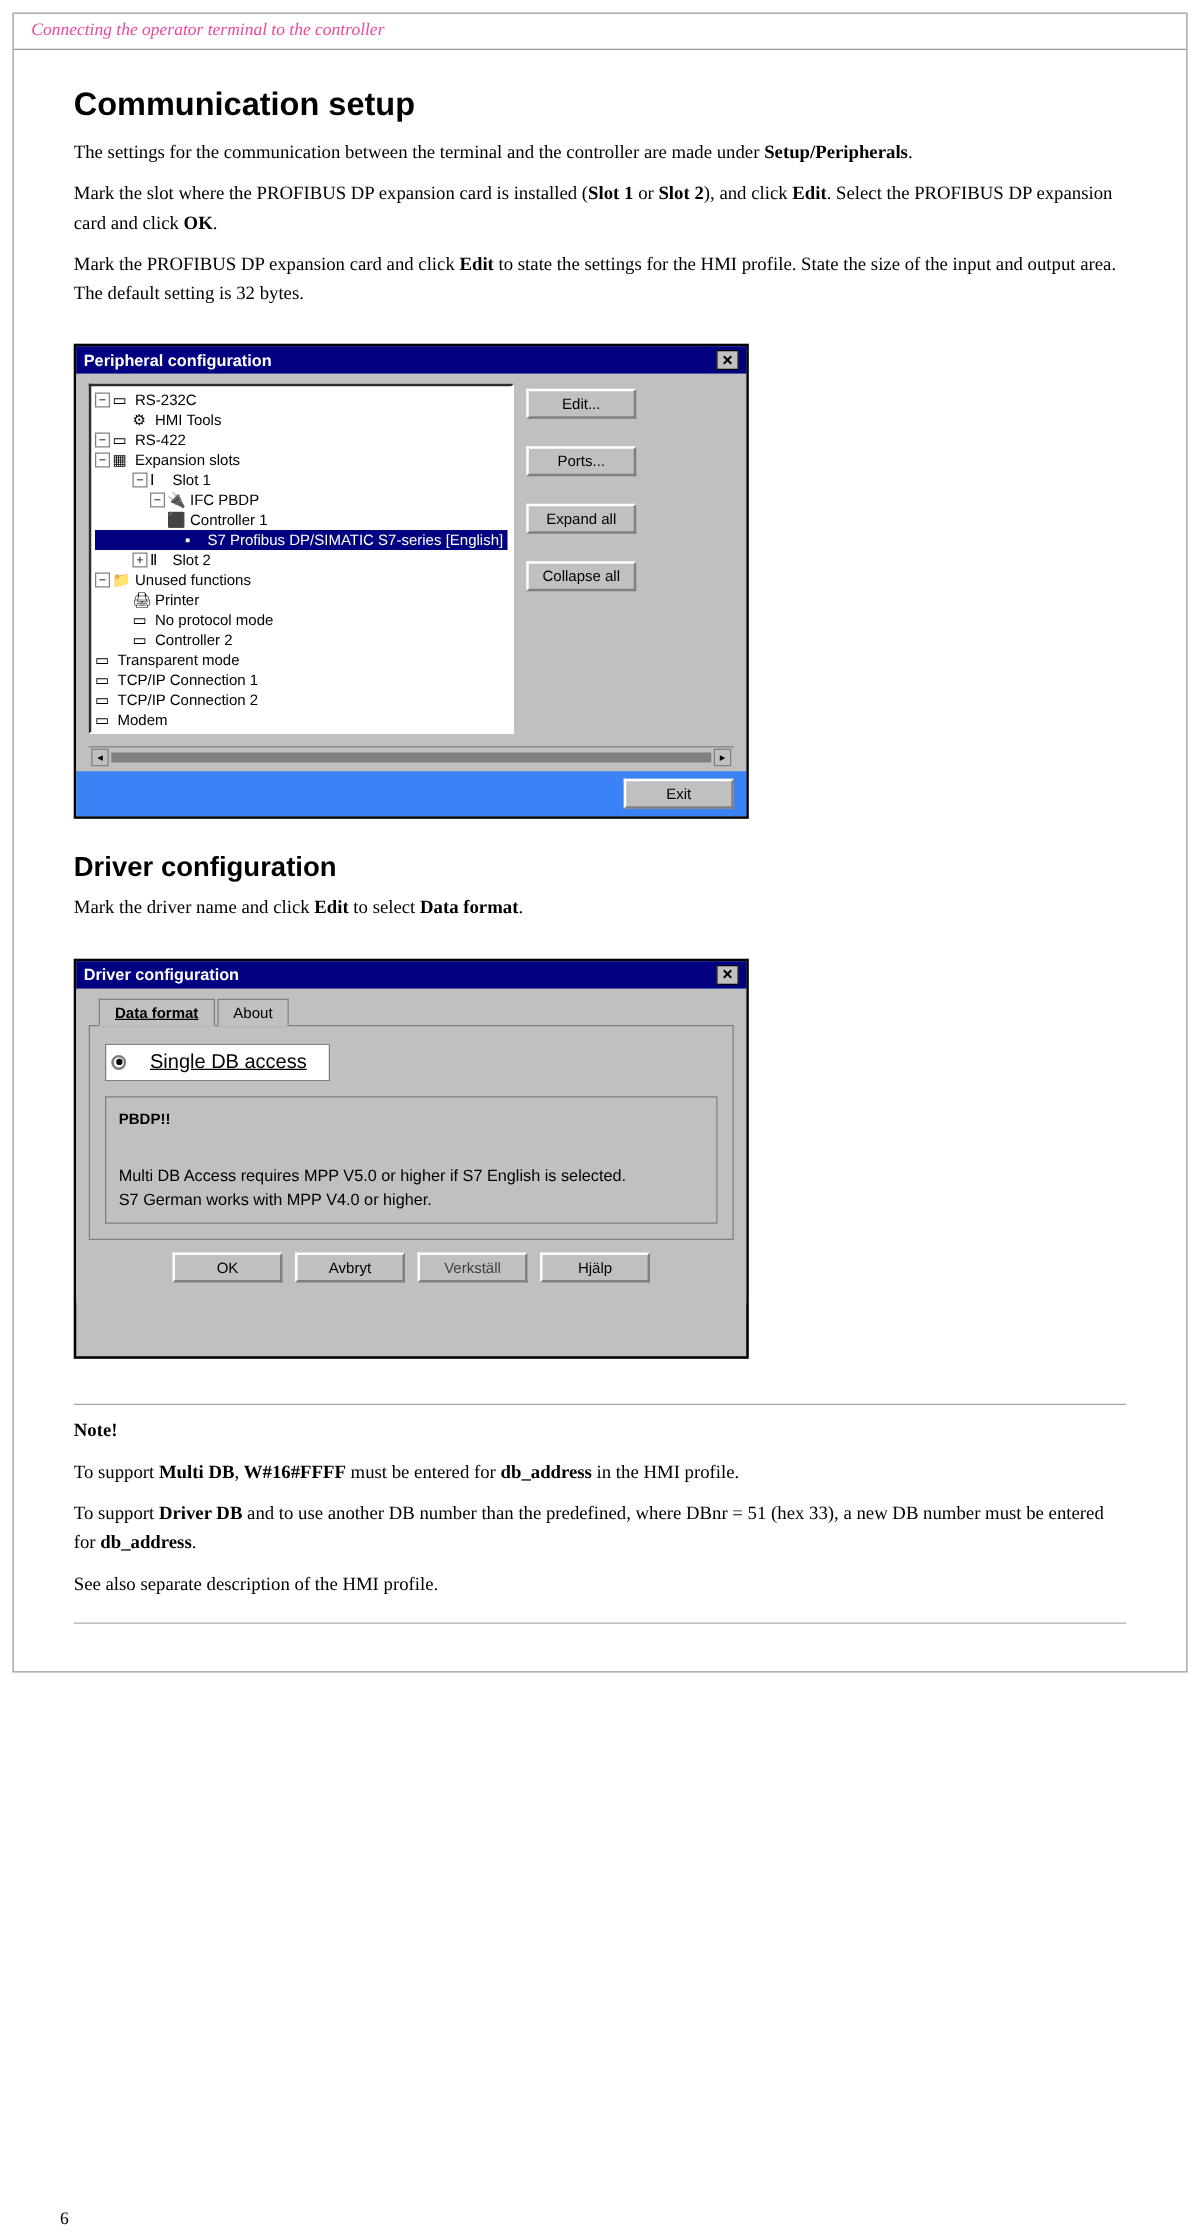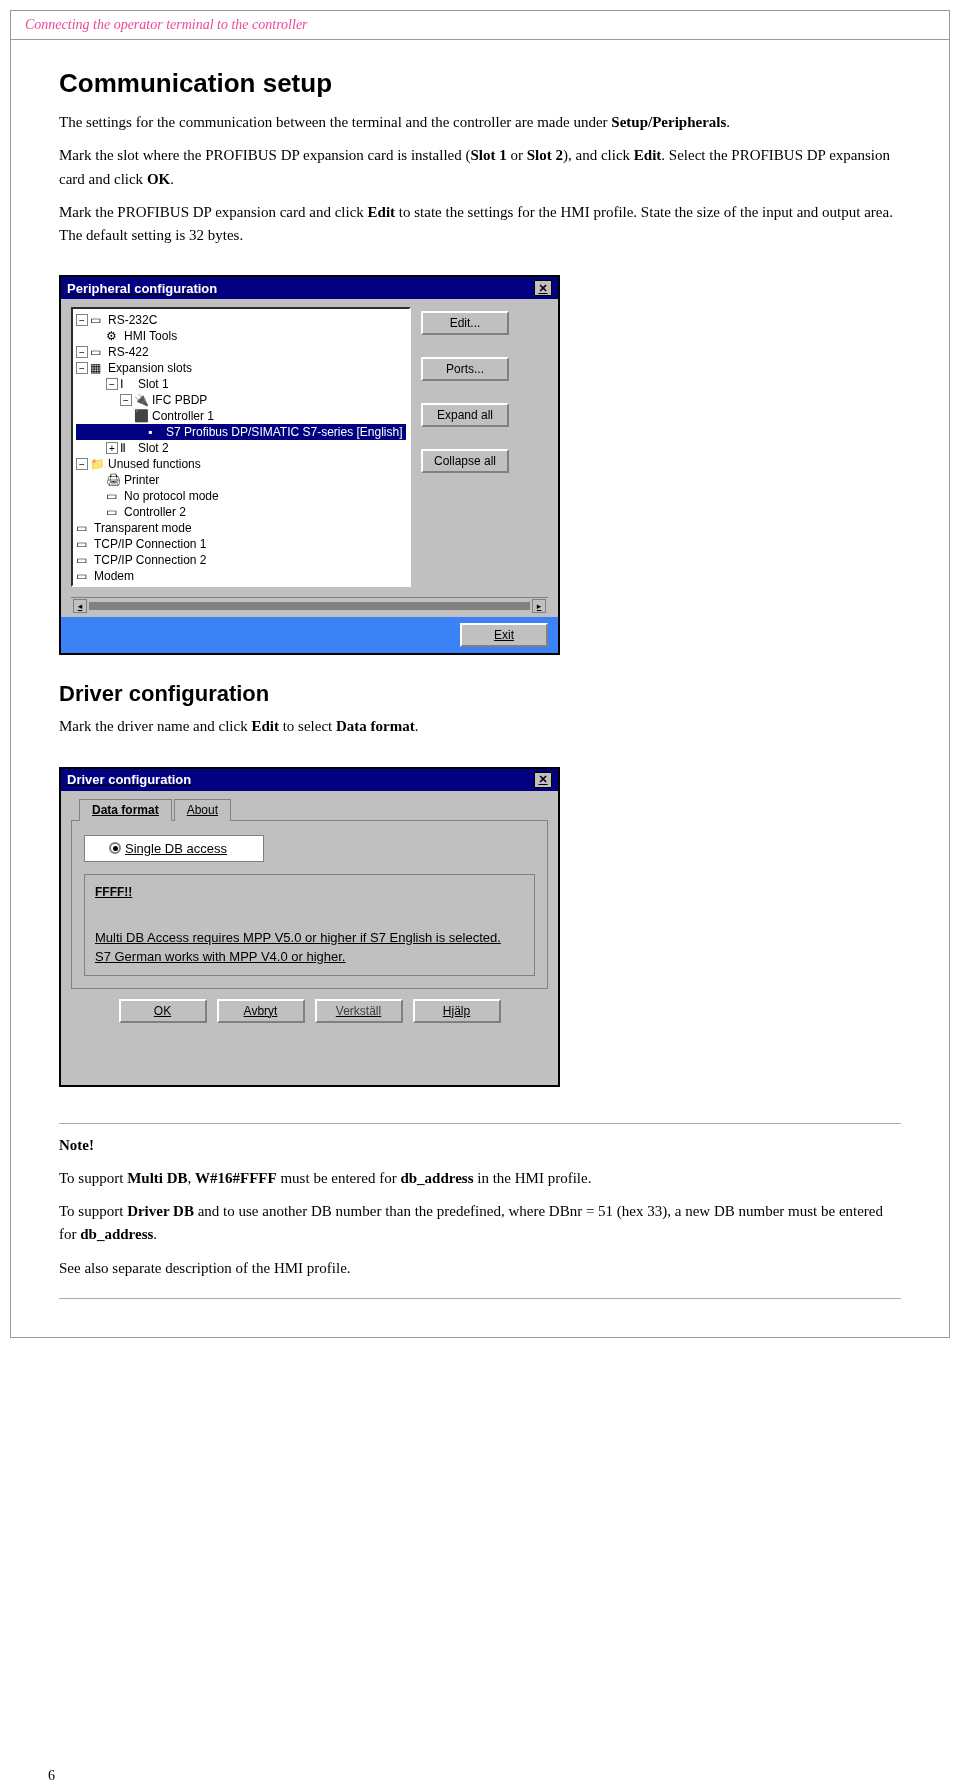--- a/index.html
+++ b/index.html
@@ -47,22 +47,21 @@
     b, strong { font-weight: bold; }
 
     
     .win-dialog {
       border: 2px solid #000;
       background: #c0c0c0;
       margin: 18px 0 18px 0;
       display: inline-block;
       min-width: 480px;
       max-width: 570px;
-      width: 501px;
-      text-decoration: underline;
+      width: 540px;
     }
 
     .win-titlebar {
       background: #000080;
       color: #fff;
       font-family: Arial, sans-serif;
       font-size: 13px;
       font-weight: bold;
       padding: 3px 6px;
       display: flex;
@@ -205,26 +204,26 @@
       border: 1px solid #808080;
       background: #c0c0c0;
       padding: 14px 12px 12px 12px;
       min-height: 160px;
     }
 
     .win-radio-box {
       border: 1px solid #808080;
       background: #fff;
       width: 180px;
-      padding: 5px 24px;
-      display: flex;
-      align-items: center;
-      gap: 4px;
-      font-family: Arial, sans-serif;
-      font-size: 13px;
+      padding: 5px 4px;
+      display: flex;
+      align-items: center;
+      gap: 19px;
+      font-family: Arial, sans-serif;
+      font-size: 16px;
     }
 
     .win-radio {
       width: 12px;
       height: 12px;
       border: 2px solid #808080;
       border-radius: 50%;
       background: #fff;
       display: inline-flex;
       align-items: center;
@@ -491,21 +490,21 @@
 
             <div style="margin-bottom: 12px;">
               <div class="win-radio-box">
                 <div class="win-radio checked"></div>
                 <span class="underline-tab">Single DB access</span>
               </div>
             </div>
 
 
             <div class="win-note-box">
-              <div class="win-note-title">FFFF!!</div>
+              <div class="win-note-title">PBDP!!</div>
               <div style="font-family:Arial,sans-serif;font-size:13px;line-height:1.5;margin-top:27px;">
                 Multi DB Access requires MPP V5.0 or higher if S7 English is selected.<br>
                 S7 German works with MPP V4.0 or higher.
               </div>
             </div>
           </div>
 
           <div class="win-dialog-buttons">
             <button class="win-btn">OK</button>
             <button class="win-btn">Avbryt</button>

